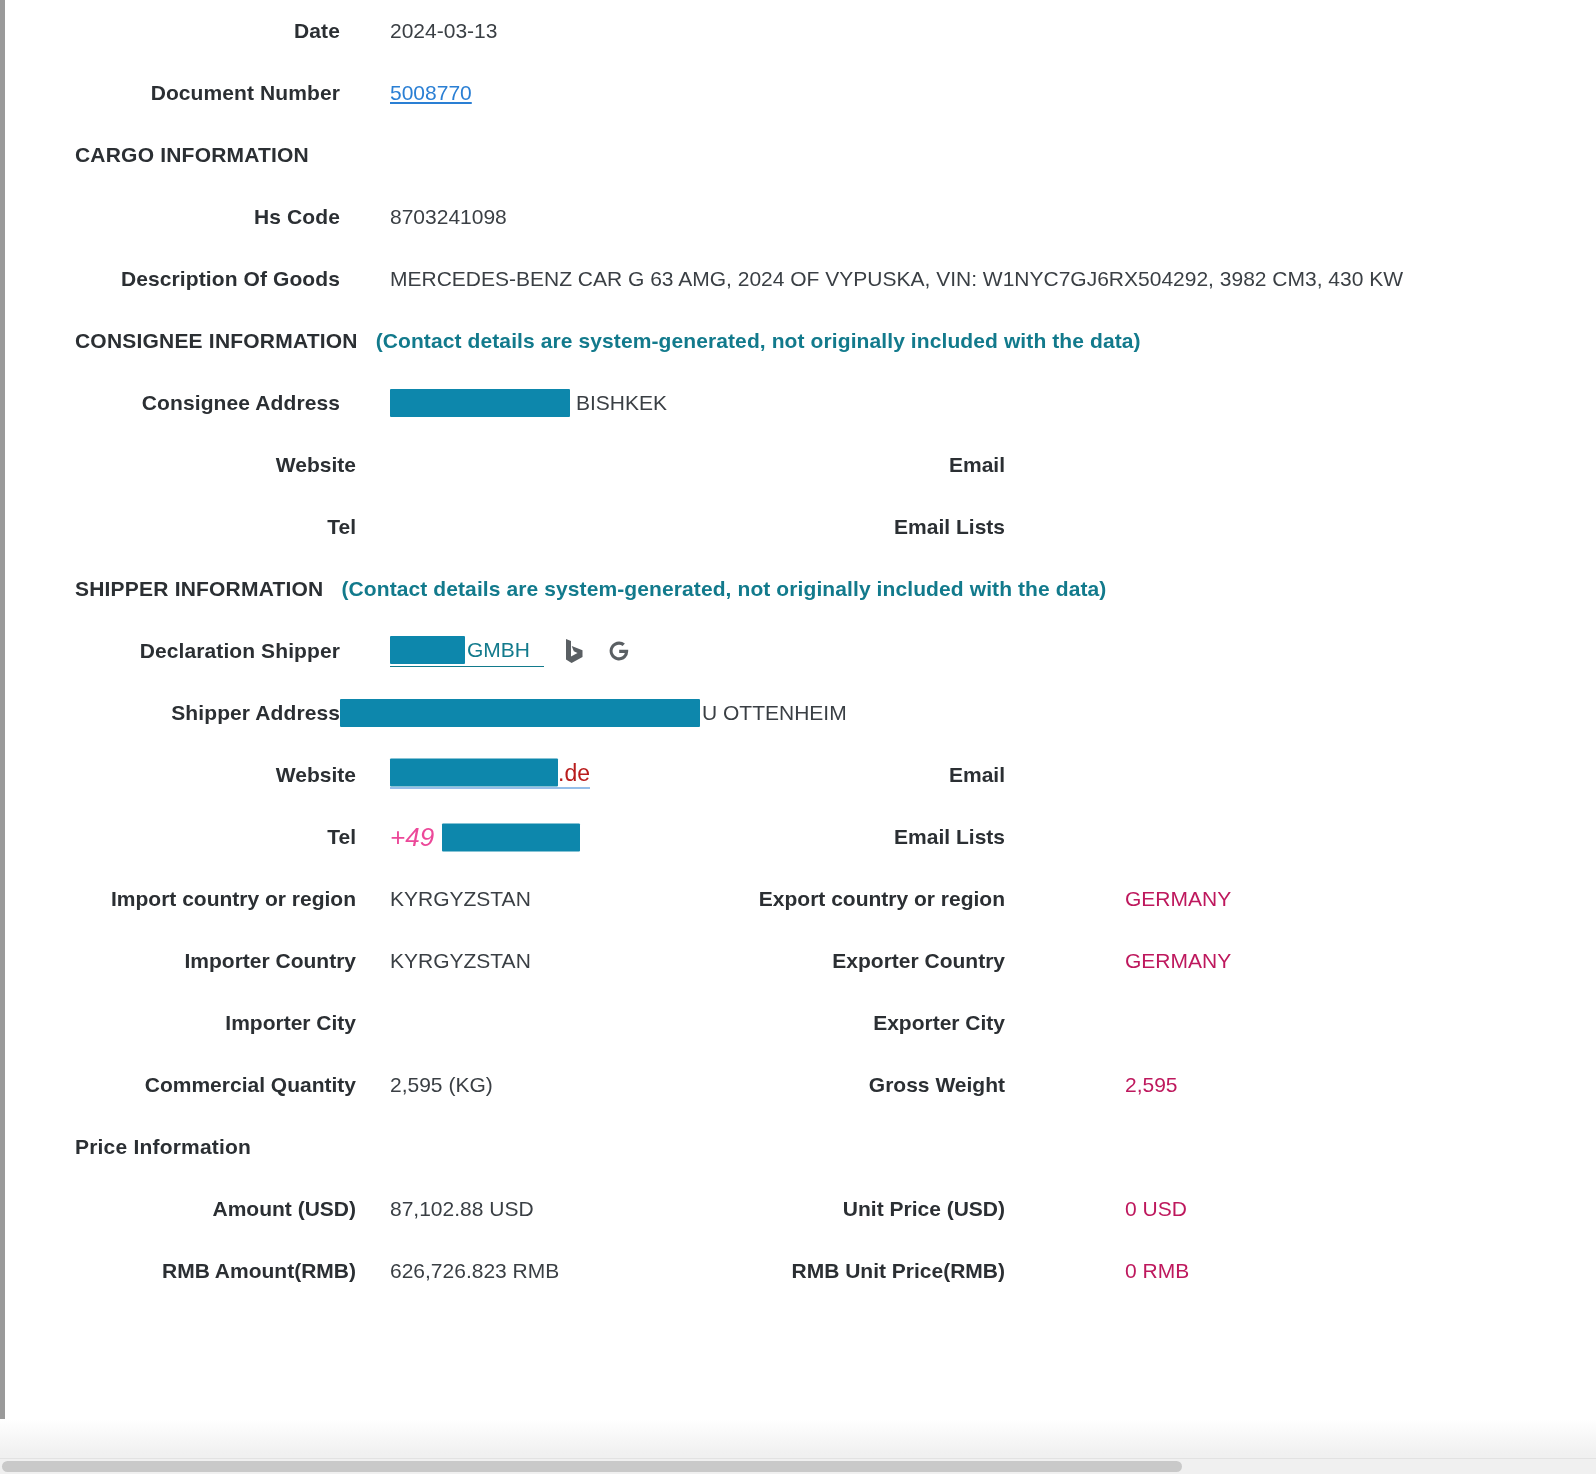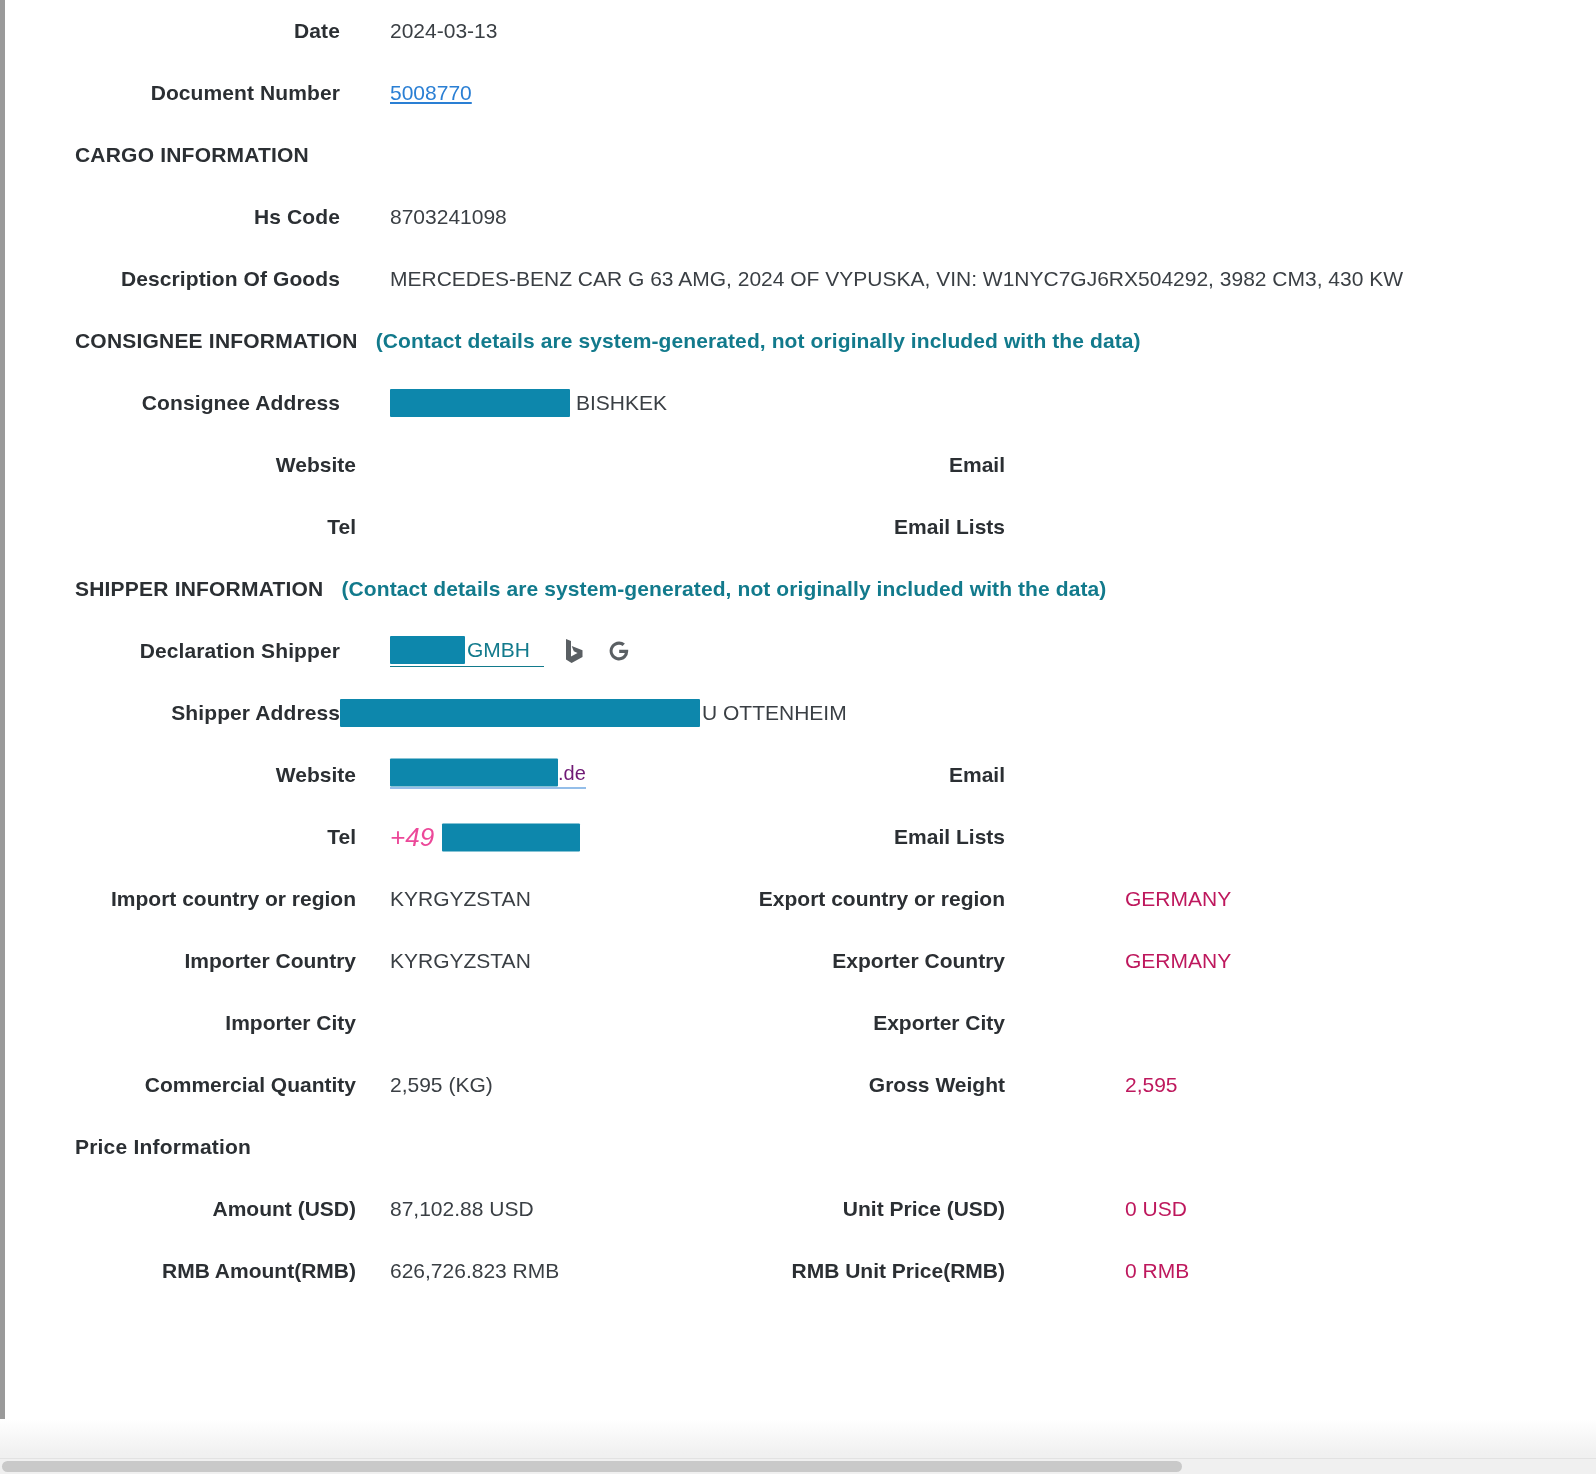--- a/index.html
+++ b/index.html
@@ -119,23 +119,23 @@
   }
 
   .teal-link {
     color: #127a8c;
     text-decoration: underline;
     font-size: 21px;
     cursor: pointer;
     margin-left: 2px;
   }
   .blue-link {
-    color: #701a75;
+    color: #b91c1c;
     text-decoration: underline;
-    font-size: 20px;
+    font-size: 23px;
     cursor: pointer;
   }
 
   .plain-after { font-size: 21px; color: #3a3f44; margin-left: 6px; }
 
   
   .engine-icons { display: inline-flex; align-items: center; margin-left: 18px; gap: 18px; }
   .engine-icon { width: 26px; height: 28px; display: inline-flex; align-items: center; justify-content: center; cursor: pointer; }
   .engine-icon svg { display: block; }
 

